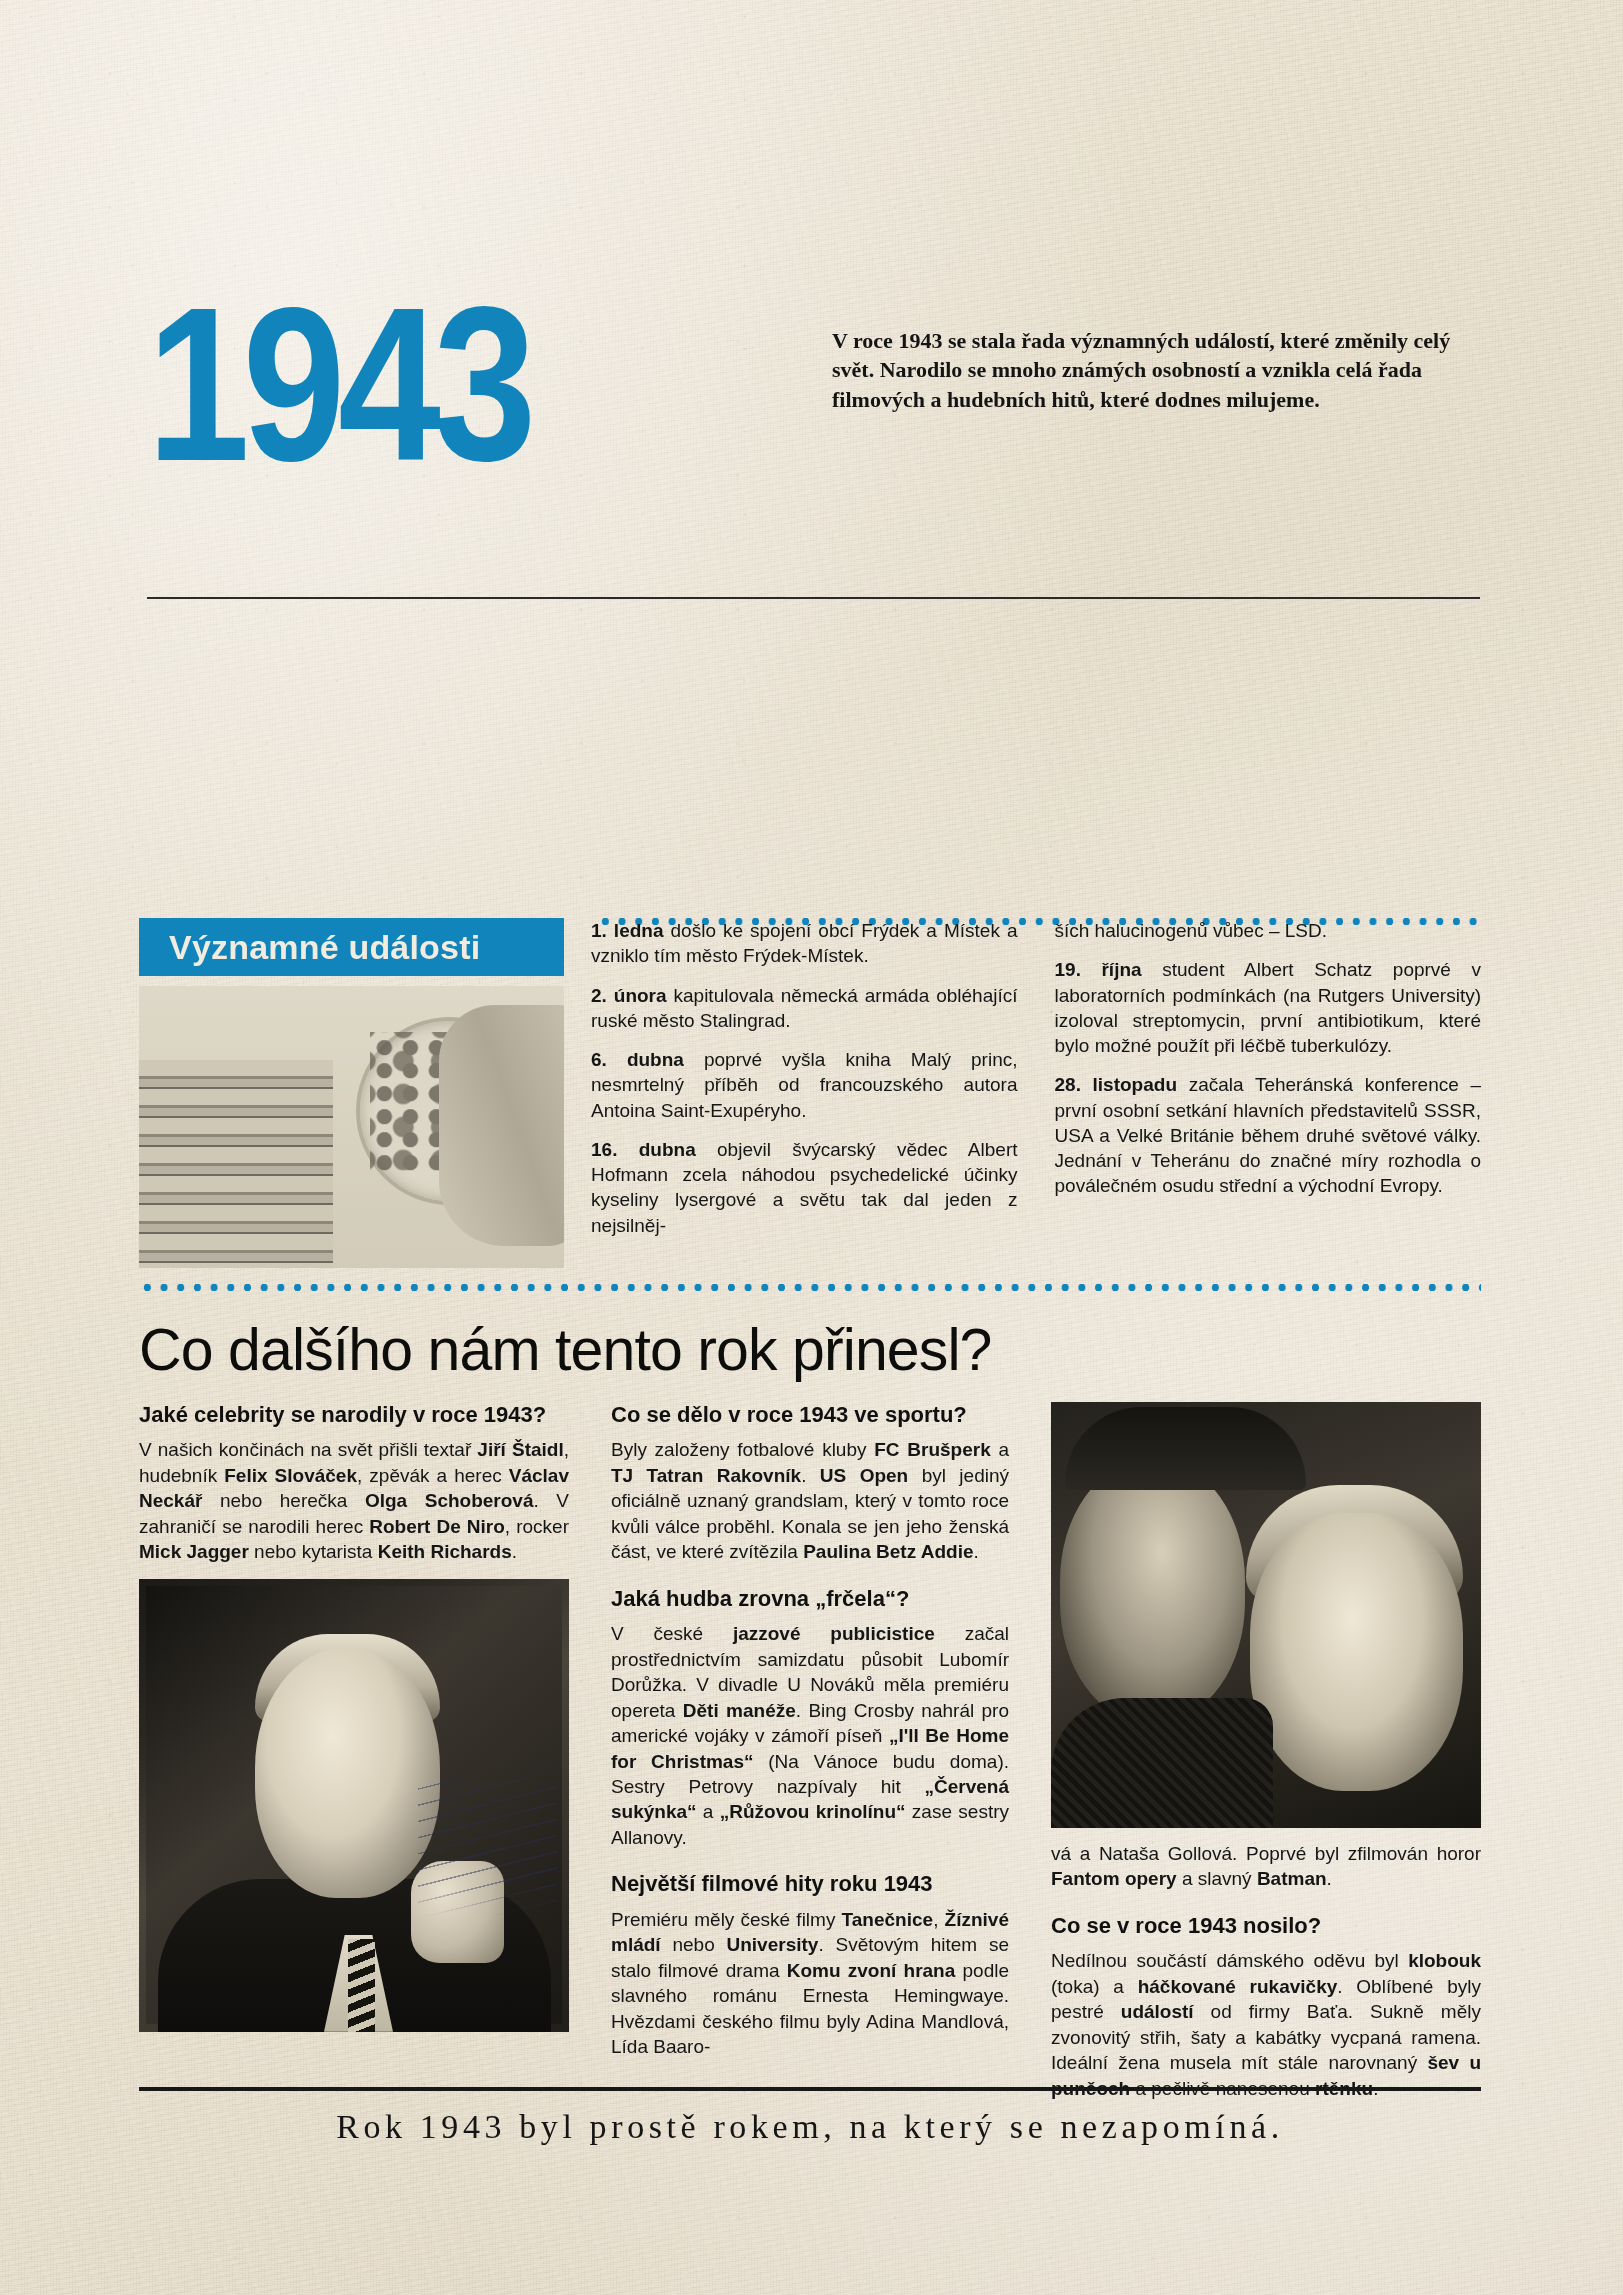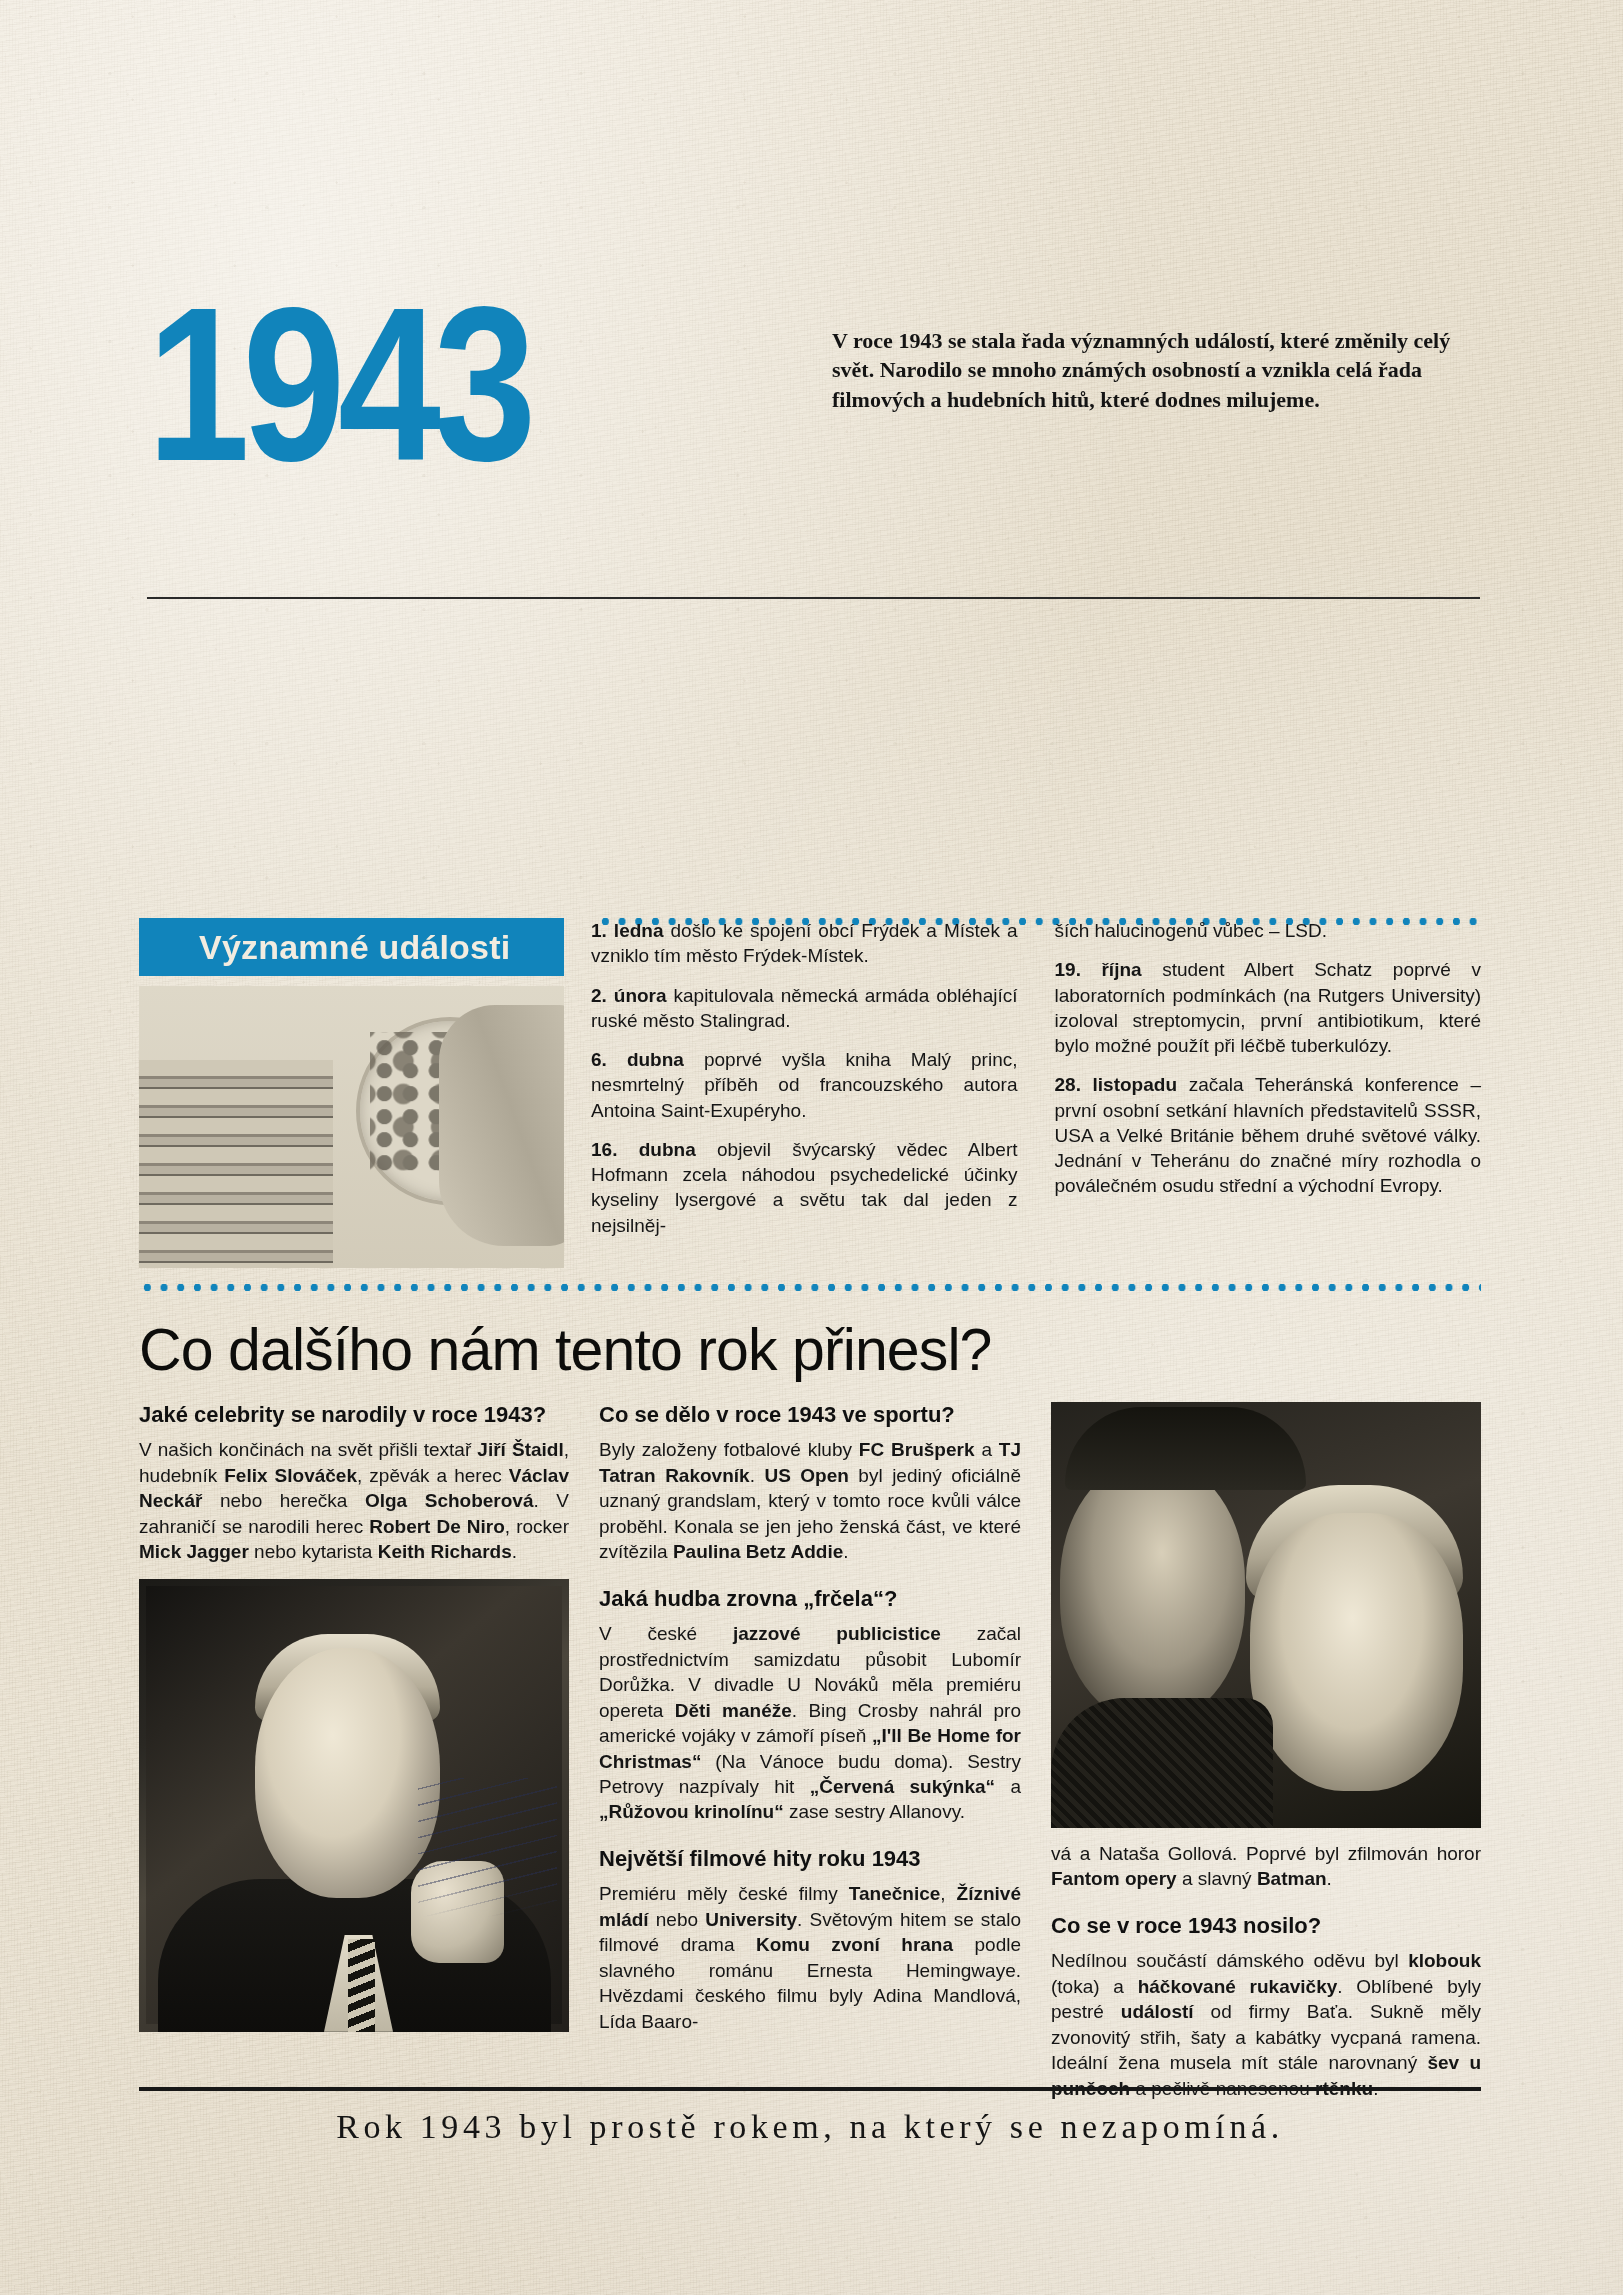--- a/index.html
+++ b/index.html
@@ -84,21 +84,21 @@
   }
 
   
   .events{position:absolute;left:139px;top:918px;width:1342px;}
   .ev-badge{
     position:absolute;left:0;top:0;width:425px;height:58px;background:#1184bb;
     display:flex;align-items:center;
   }
   .ev-badge span{
     color:#f2ece0;font-family:"Liberation Sans", sans-serif;font-weight:700;
-    font-size:34px;letter-spacing:0.2px;margin-left:60px;
+    font-size:34px;letter-spacing:0.2px;margin-left:30px;
   }
   .ev-photo{
     position:absolute;left:0;top:68px;width:425px;height:282px;
     background:
       radial-gradient(circle at 74% 42%, #d8d2c2 0 17%, rgba(0,0,0,0) 18%),
       linear-gradient(180deg,#ded8c8 0%,#d2cbb9 100%);
     overflow:hidden;
   }
   .ev-photo .stack{
     position:absolute;left:-4.6px;top:74px;width:199px;height:217px;
@@ -134,21 +134,21 @@
     hyphens:auto;
   }
   .ev-col p b{font-weight:700;}
 
   
   .feature-title{
     position:absolute;left:139px;top:1321px;
     font-family:"Liberation Sans", sans-serif;font-weight:400;
     font-size:59px;line-height:1;color:#0d0d0b;letter-spacing:-0.9px;
   }
-  .maincols{position:absolute;left:139px;top:1402px;width:1342px;display:flex;gap:30px;}
+  .maincols{position:absolute;left:139px;top:1402px;width:1342px;display:flex;gap:42px;}
   .col{width:430px;}
   .col.mid{width:430px;}
   .col.right{width:430px;}
   .subhead{
     font-family:"Liberation Sans", sans-serif;font-weight:700;
     font-size:22px;line-height:1.15;color:#101010;margin:0 0 10.2px 0;
   }
   .subhead.spaced{margin-top:21px;}
   .body{
     font-family:"Liberation Sans", sans-serif;

